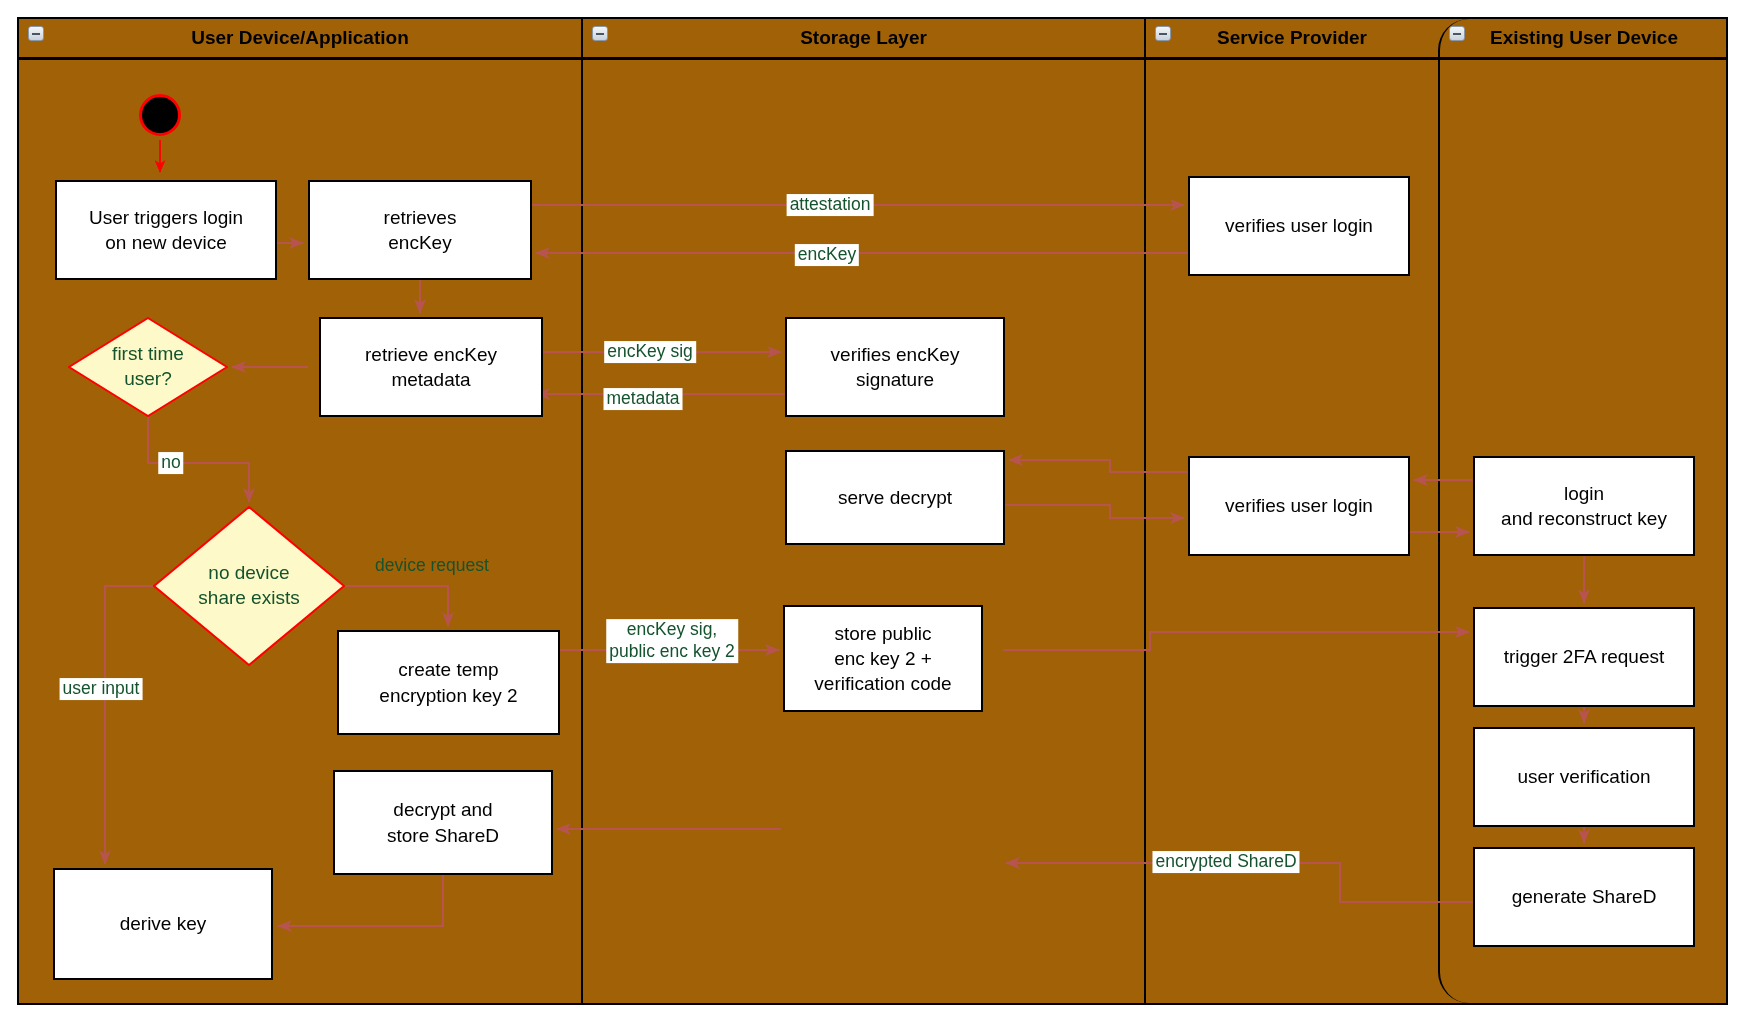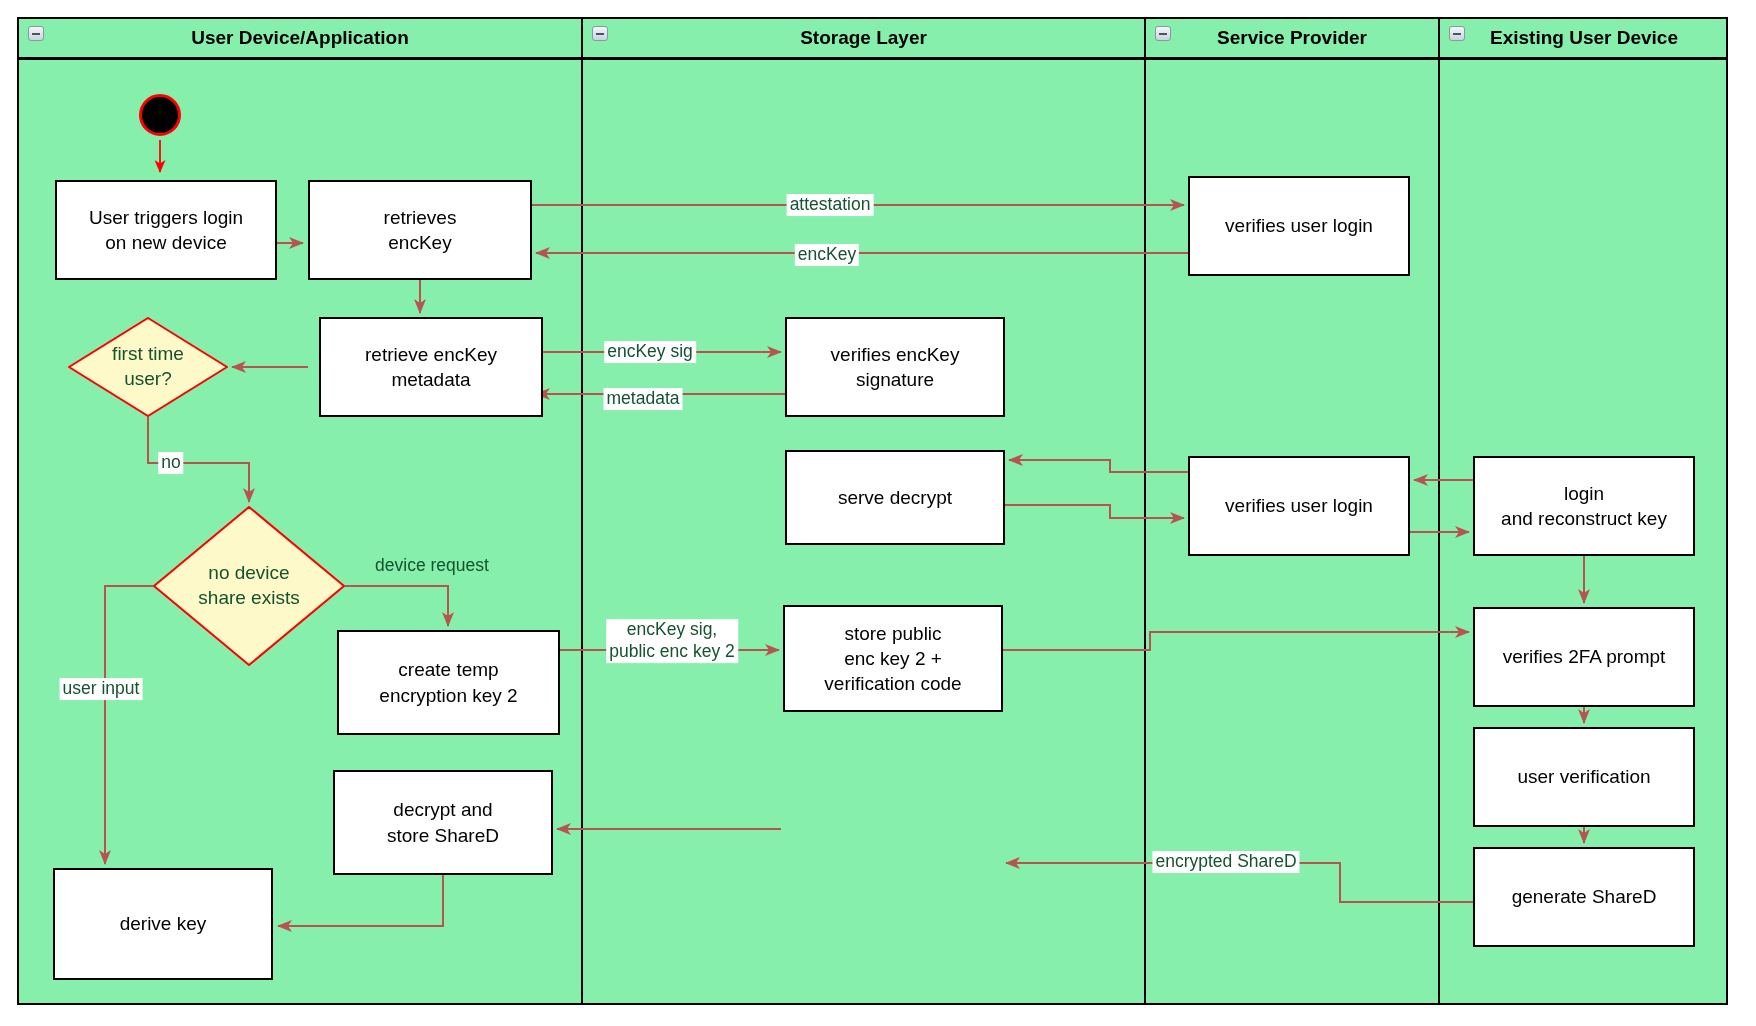--- a/index.html
+++ b/index.html
@@ -1,20 +1,20 @@
 <!DOCTYPE html>
 <html><head>
 <meta charset="utf-8">
 <style>
   html,body{margin:0;padding:0;background:#ffffff;}
   body{font-family:"Liberation Sans","DejaVu Sans",sans-serif;}
   #canvas{position:relative;width:1756px;height:1026px;background:#ffffff;overflow:hidden;}
 
   
-  .frame{position:absolute;left:17px;top:17px;width:1711px;height:988px;border:2px solid #000;box-sizing:border-box;background:#86efac;}
+  .frame{position:absolute;left:17px;top:17px;width:1711px;height:988px;border:2px solid #000;box-sizing:border-box;background:#a16207;}
   .lane{position:absolute;top:0;height:100%;box-sizing:border-box;}
   .lane + .lane{border-left:2px solid #000;}
   .lane-header{position:absolute;top:0;left:0;right:0;height:41px;border-bottom:3px solid #000;box-sizing:border-box;display:flex;align-items:center;justify-content:center;font-weight:bold;font-size:19px;color:#000;}
   .collapse-btn{position:absolute;left:9px;top:7px;width:16px;height:15px;border:1px solid #8a97a5;border-radius:3px;background:linear-gradient(#f4f7fa,#c9d2dc);box-sizing:border-box;cursor:pointer;}
   .collapse-btn::after{content:"";position:absolute;left:3px;right:3px;top:6px;height:2px;background:#4a5562;}
 
   
   .node{position:absolute;border:2px solid #000;background:#fff;box-sizing:border-box;display:flex;align-items:center;justify-content:center;text-align:center;font-size:19px;line-height:1.32;color:#000;white-space:pre-line;z-index:3;}
 
   
@@ -48,21 +48,21 @@
         <span class="collapse-btn"></span>
         <span>Storage Layer</span>
       </div>
     </div>
     <div class="lane" style="left:1125px;width:294px;">
       <div class="lane-header">
         <span class="collapse-btn"></span>
         <span>Service Provider</span>
       </div>
     </div>
-    <div class="lane" style="left:1419px;width:290px;">
+    <div class="lane" style="left:1419px;width:290px;border-radius:31px;">
       <div class="lane-header">
         <span class="collapse-btn"></span>
         <span>Existing User Device</span>
       </div>
     </div>
   </div>
 
   <svg class="wires" width="1756" height="1026">
     <defs>
       <marker id="ah" markerUnits="userSpaceOnUse" markerWidth="15" markerHeight="12" refX="14" refY="6" orient="auto">
@@ -147,30 +147,30 @@
 
   <div class="node" style="left:337px;top:630px;width:223px;height:105px;">create temp
 encryption key 2</div>
   <div class="node" style="left:333px;top:770px;width:220px;height:105px;">decrypt and
 store ShareD</div>
   <div class="node" style="left:53px;top:868px;width:220px;height:112px;">derive key</div>
 
   <div class="node" style="left:785px;top:317px;width:220px;height:100px;">verifies encKey
 signature</div>
   <div class="node" style="left:785px;top:450px;width:220px;height:95px;">serve decrypt</div>
-  <div class="node" style="left:783px;top:605px;width:220px;height:107px;">store public
+  <div class="node" style="left:783px;top:605px;width:200px;height:107px;">store public
 enc key 2 +
 verification code</div>
 
   <div class="node" style="left:1188px;top:176px;width:222px;height:100px;">verifies user login</div>
   <div class="node" style="left:1188px;top:456px;width:222px;height:100px;">verifies user login</div>
 
   <div class="node" style="left:1473px;top:456px;width:222px;height:100px;">login
 and reconstruct key</div>
-  <div class="node" style="left:1473px;top:607px;width:222px;height:100px;">verifies 2FA prompt</div>
+  <div class="node" style="left:1473px;top:607px;width:222px;height:100px;">trigger 2FA request</div>
   <div class="node" style="left:1473px;top:847px;width:222px;height:100px;">generate ShareD</div>
   <div class="node" style="left:1473px;top:727px;width:222px;height:100px;">user verification</div>
 
   <div class="elabel" style="left:830px;top:205px;">attestation</div>
   <div class="elabel" style="left:827px;top:255px;">encKey</div>
   <div class="elabel" style="left:650px;top:352px;">encKey sig</div>
   <div class="elabel" style="left:643px;top:399px;">metadata</div>
   <div class="elabel" style="left:171px;top:463px;">no</div>
   <div class="elabel nobg" style="left:432px;top:566px;">device request</div>
   <div class="elabel" style="left:672px;top:641px;">encKey sig,

